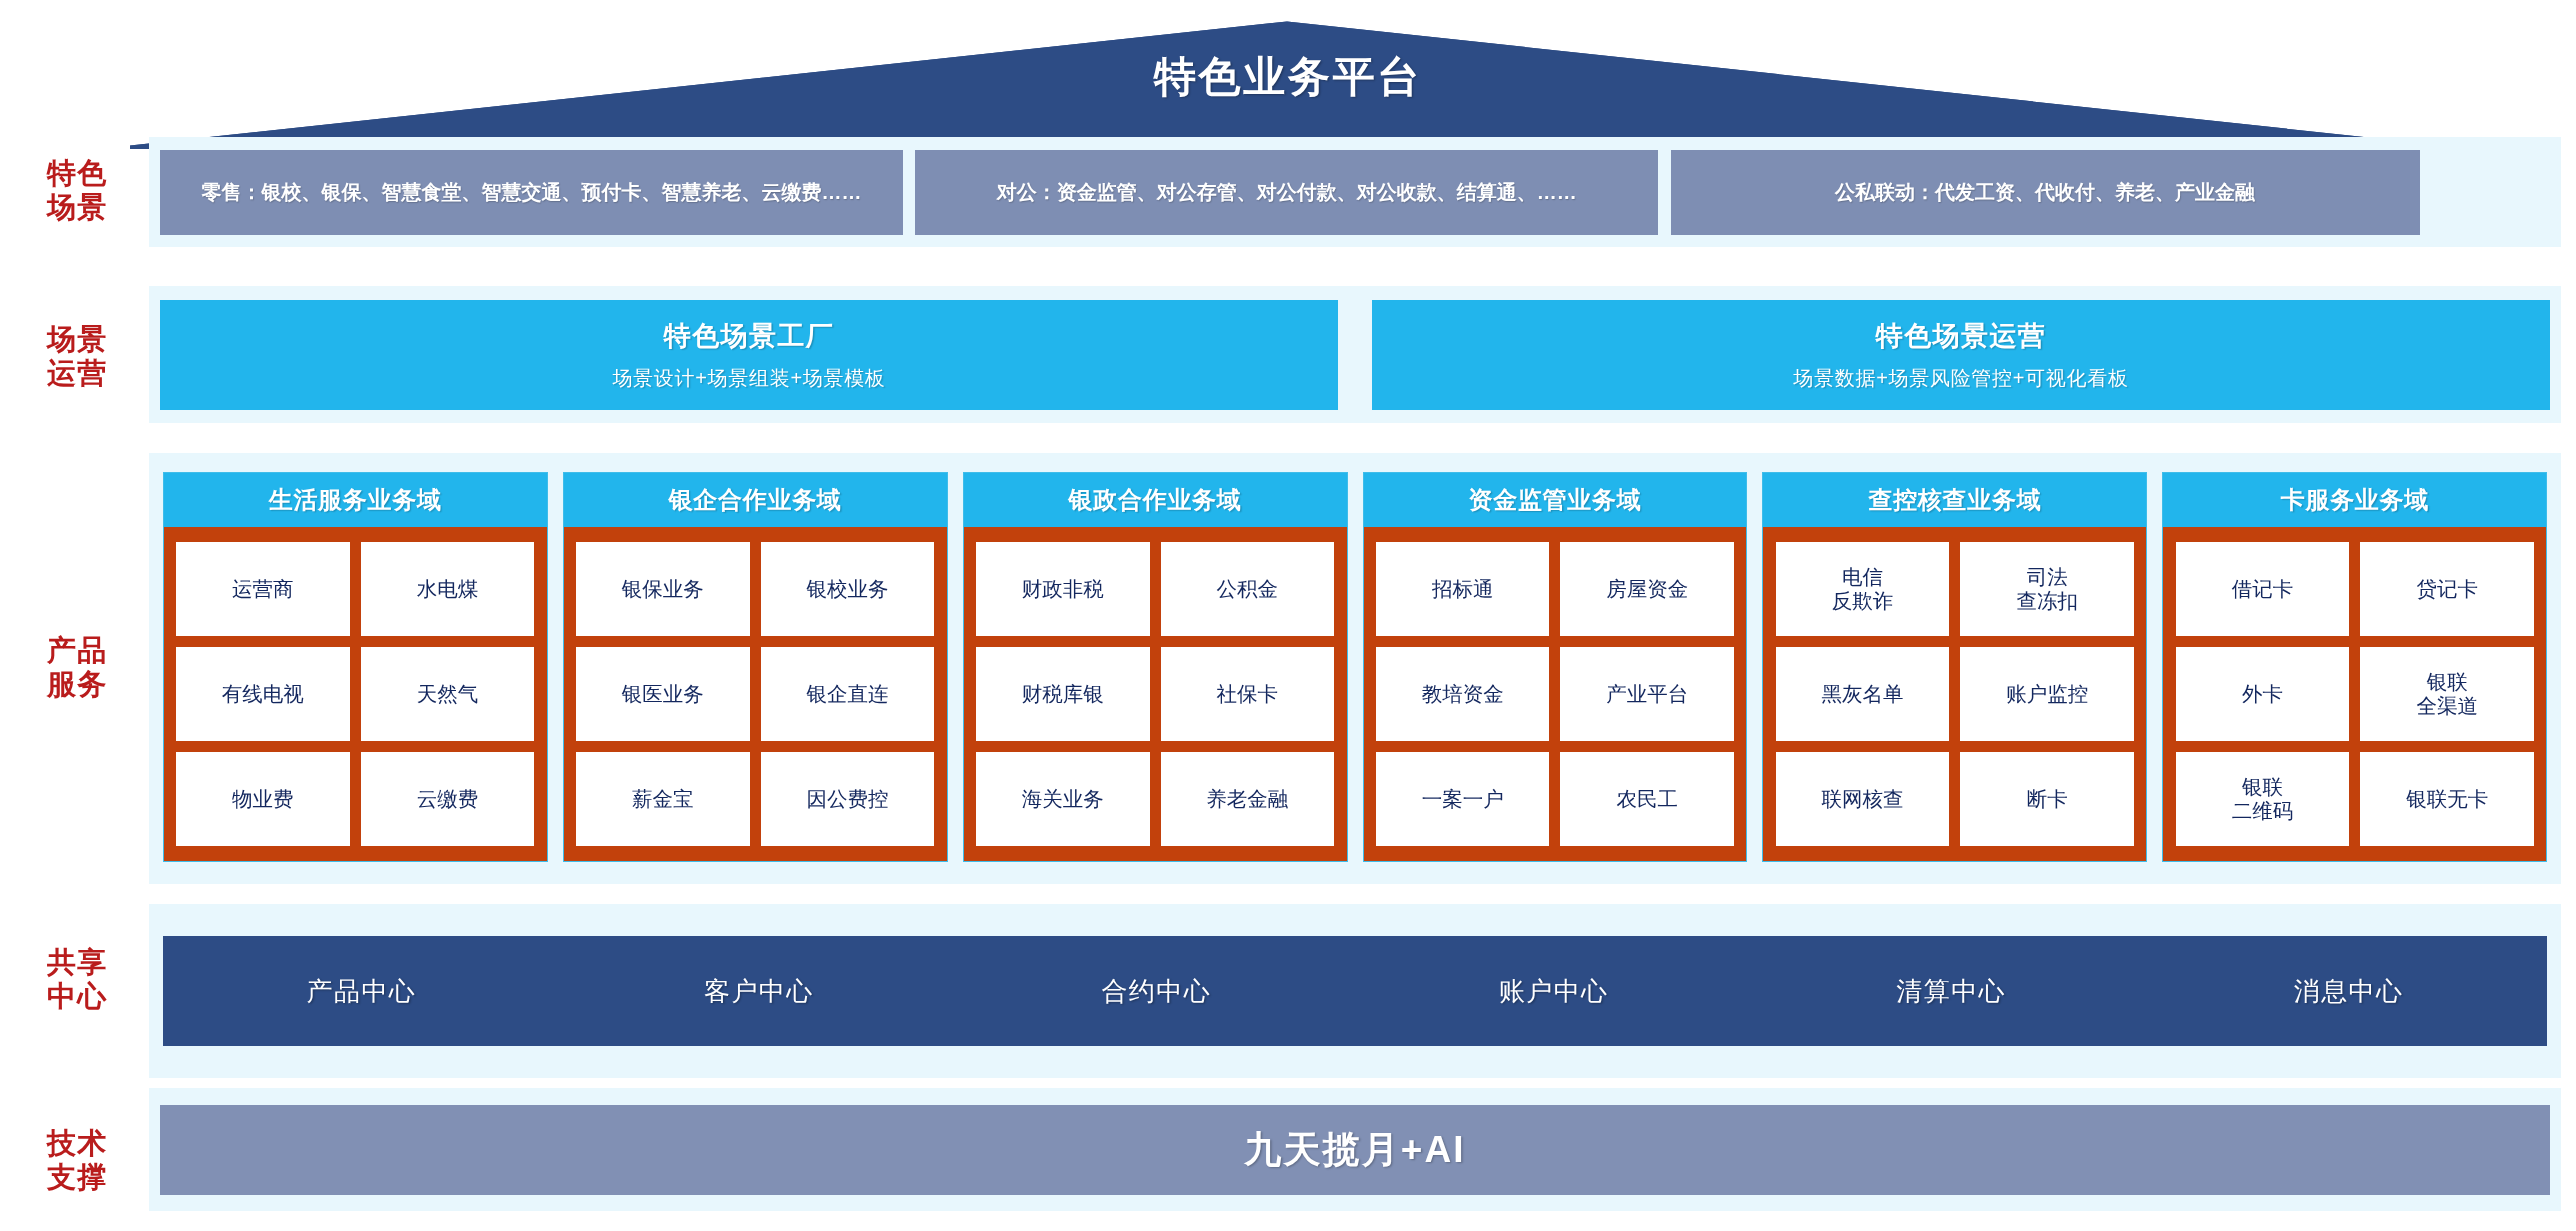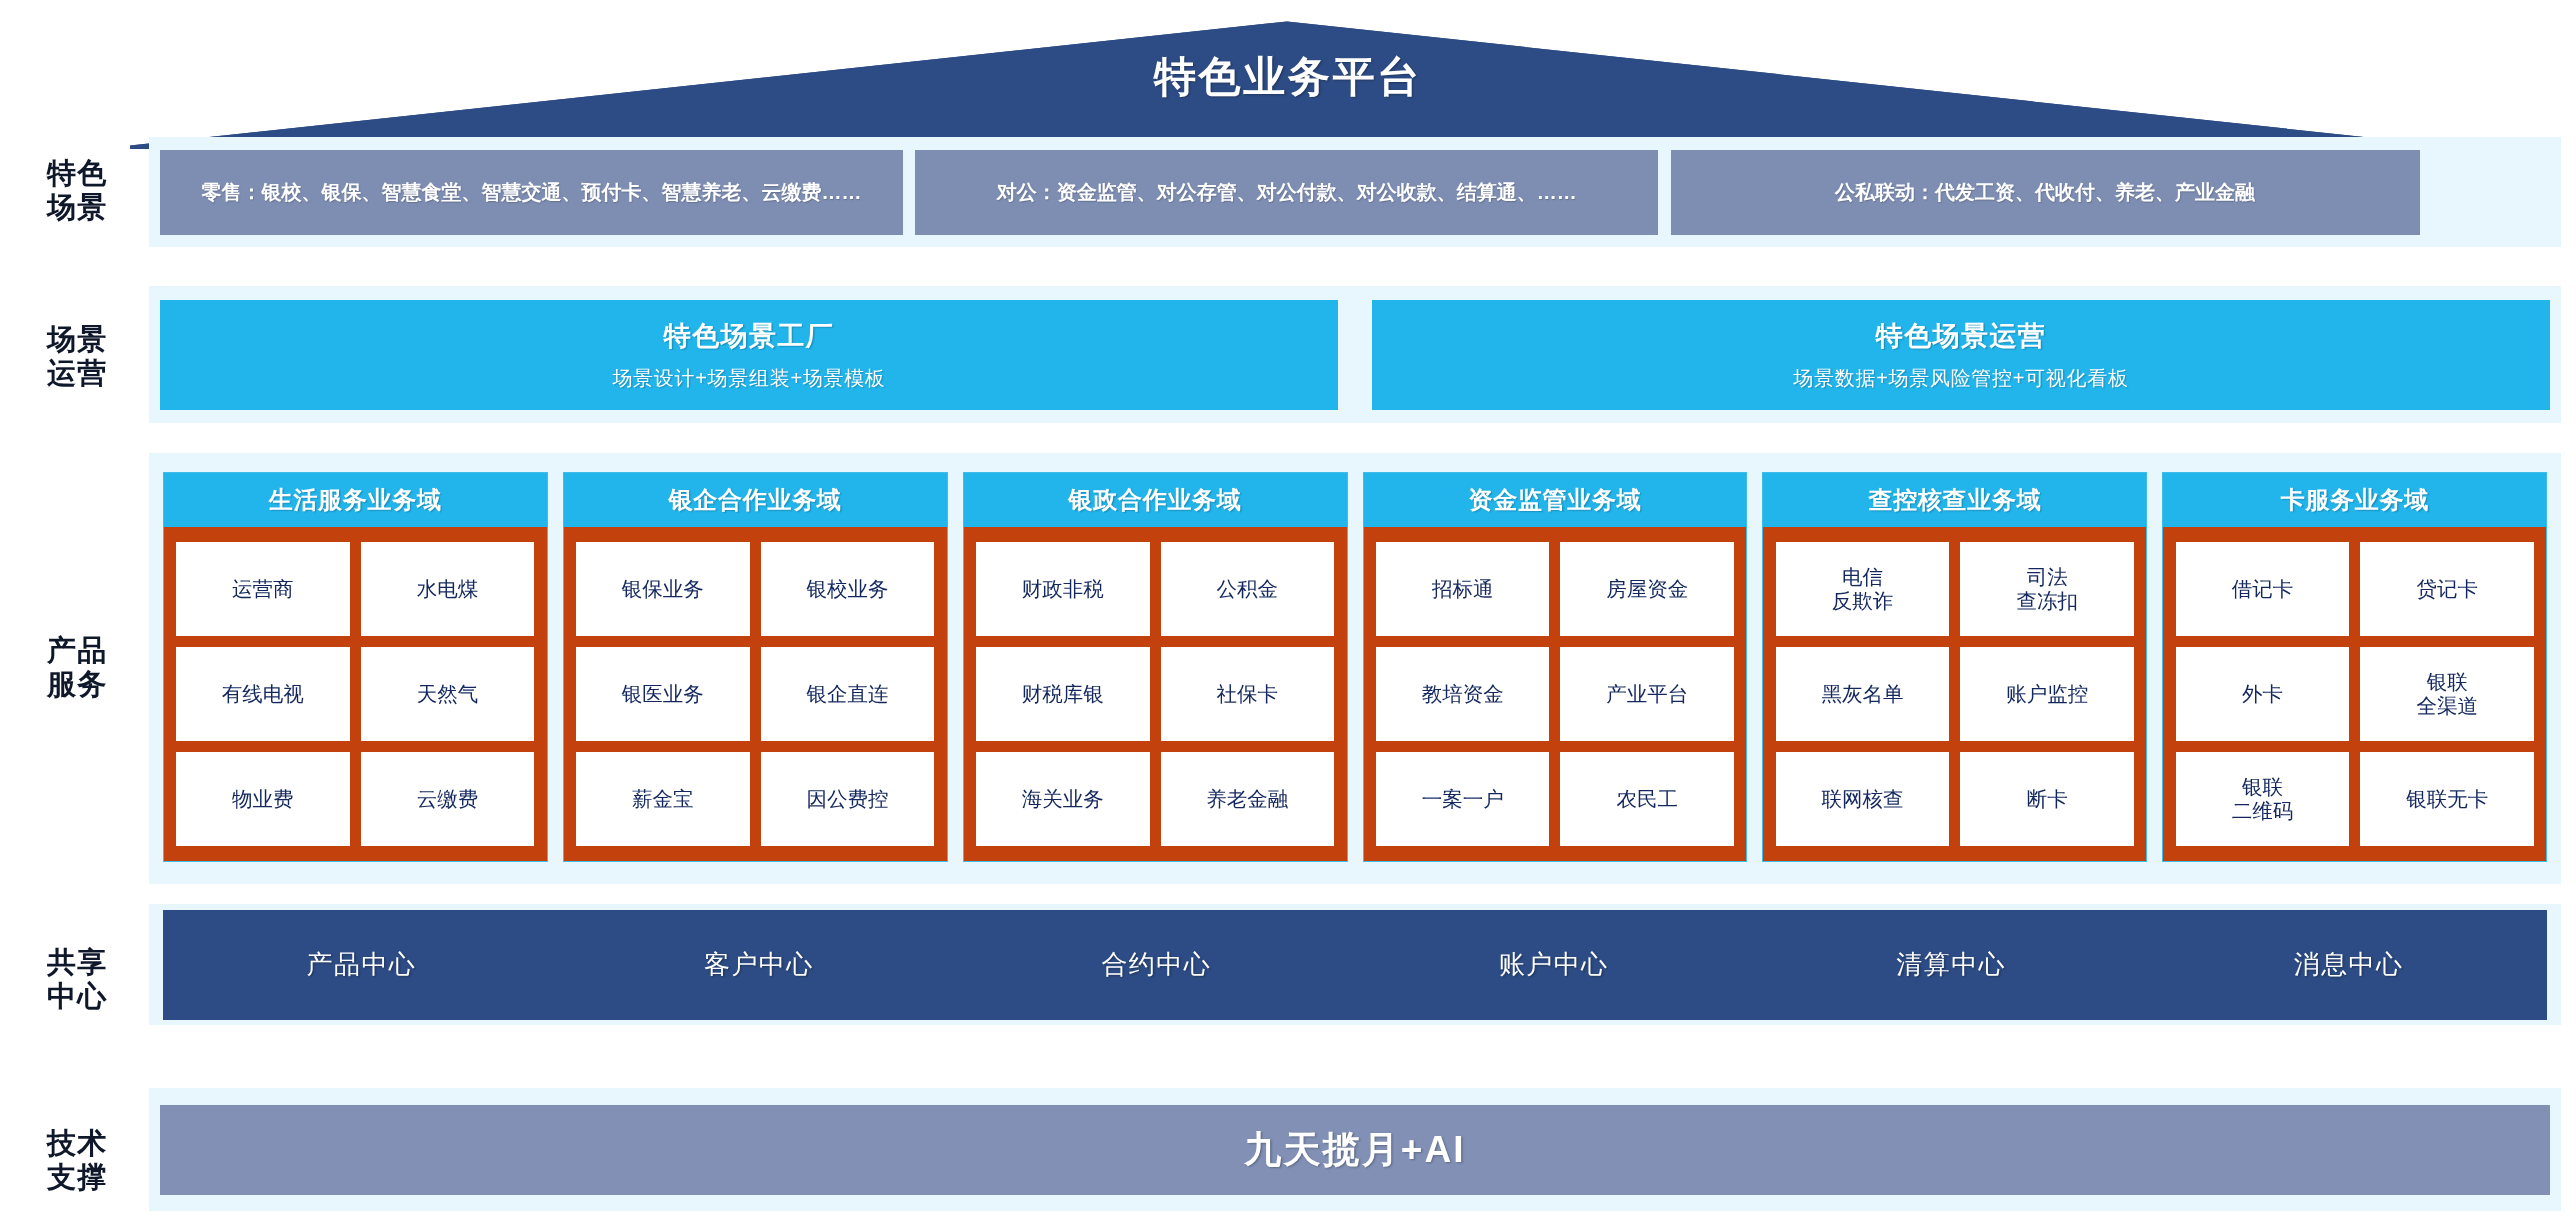--- a/index.html
+++ b/index.html
@@ -17,21 +17,21 @@
   .roof-title {
     position: absolute; left: 0; top: 33px; width: 2576px;
     text-align: center; color: #ffffff;
     font-size: 42px; font-weight: bold; letter-spacing: 2.7px;
     text-shadow: 1.4px 1.4px 2.1px rgba(0,0,0,0.28);
   }
 
   
   .row-label {
     position: absolute; left: 12.3px; width: 130px;
-    text-align: center; color: #0f172a;
+    text-align: center; color: #b91c1c;
     font-size: 29px; font-weight: bold; line-height: 1.18;
     letter-spacing: 1.4px;
   }
 
   
   .band {
     position: absolute; left: 149px; width: 2412px;
     background: #E8F7FD;
   }
 
@@ -75,21 +75,21 @@
     grid-auto-rows: 1fr; gap: 11px 11px; padding: 15px 12.3px;
   }
   .prod-cell {
     background: #ffffff; color: #13275E;
     display: flex; align-items: center; justify-content: center;
     text-align: center; font-size: 20.5px; line-height: 1.18;
     padding: 2.7px 1.4px; white-space: pre-line;
   }
 
   
-  .share-row { top: 904px; height: 121px; display: flex; align-items: center; padding: 0 13.7px; }
+  .share-row { top: 904px; height: 174px; display: flex; align-items: center; padding: 0 13.7px; }
   .share-box {
     flex: 1 1 0; background: #2D4C85; color: #ffffff;
     display: flex; align-items: center; justify-content: center;
     height: 110px; font-size: 26px; letter-spacing: 1.4px;
     text-shadow: 1.4px 1.4px 2.1px rgba(0,0,0,0.30);
   }
 
   
   .tech-row { top: 1088px; height: 123px; display: flex; align-items: center; padding: 0 11px; }
   .tech-box {

